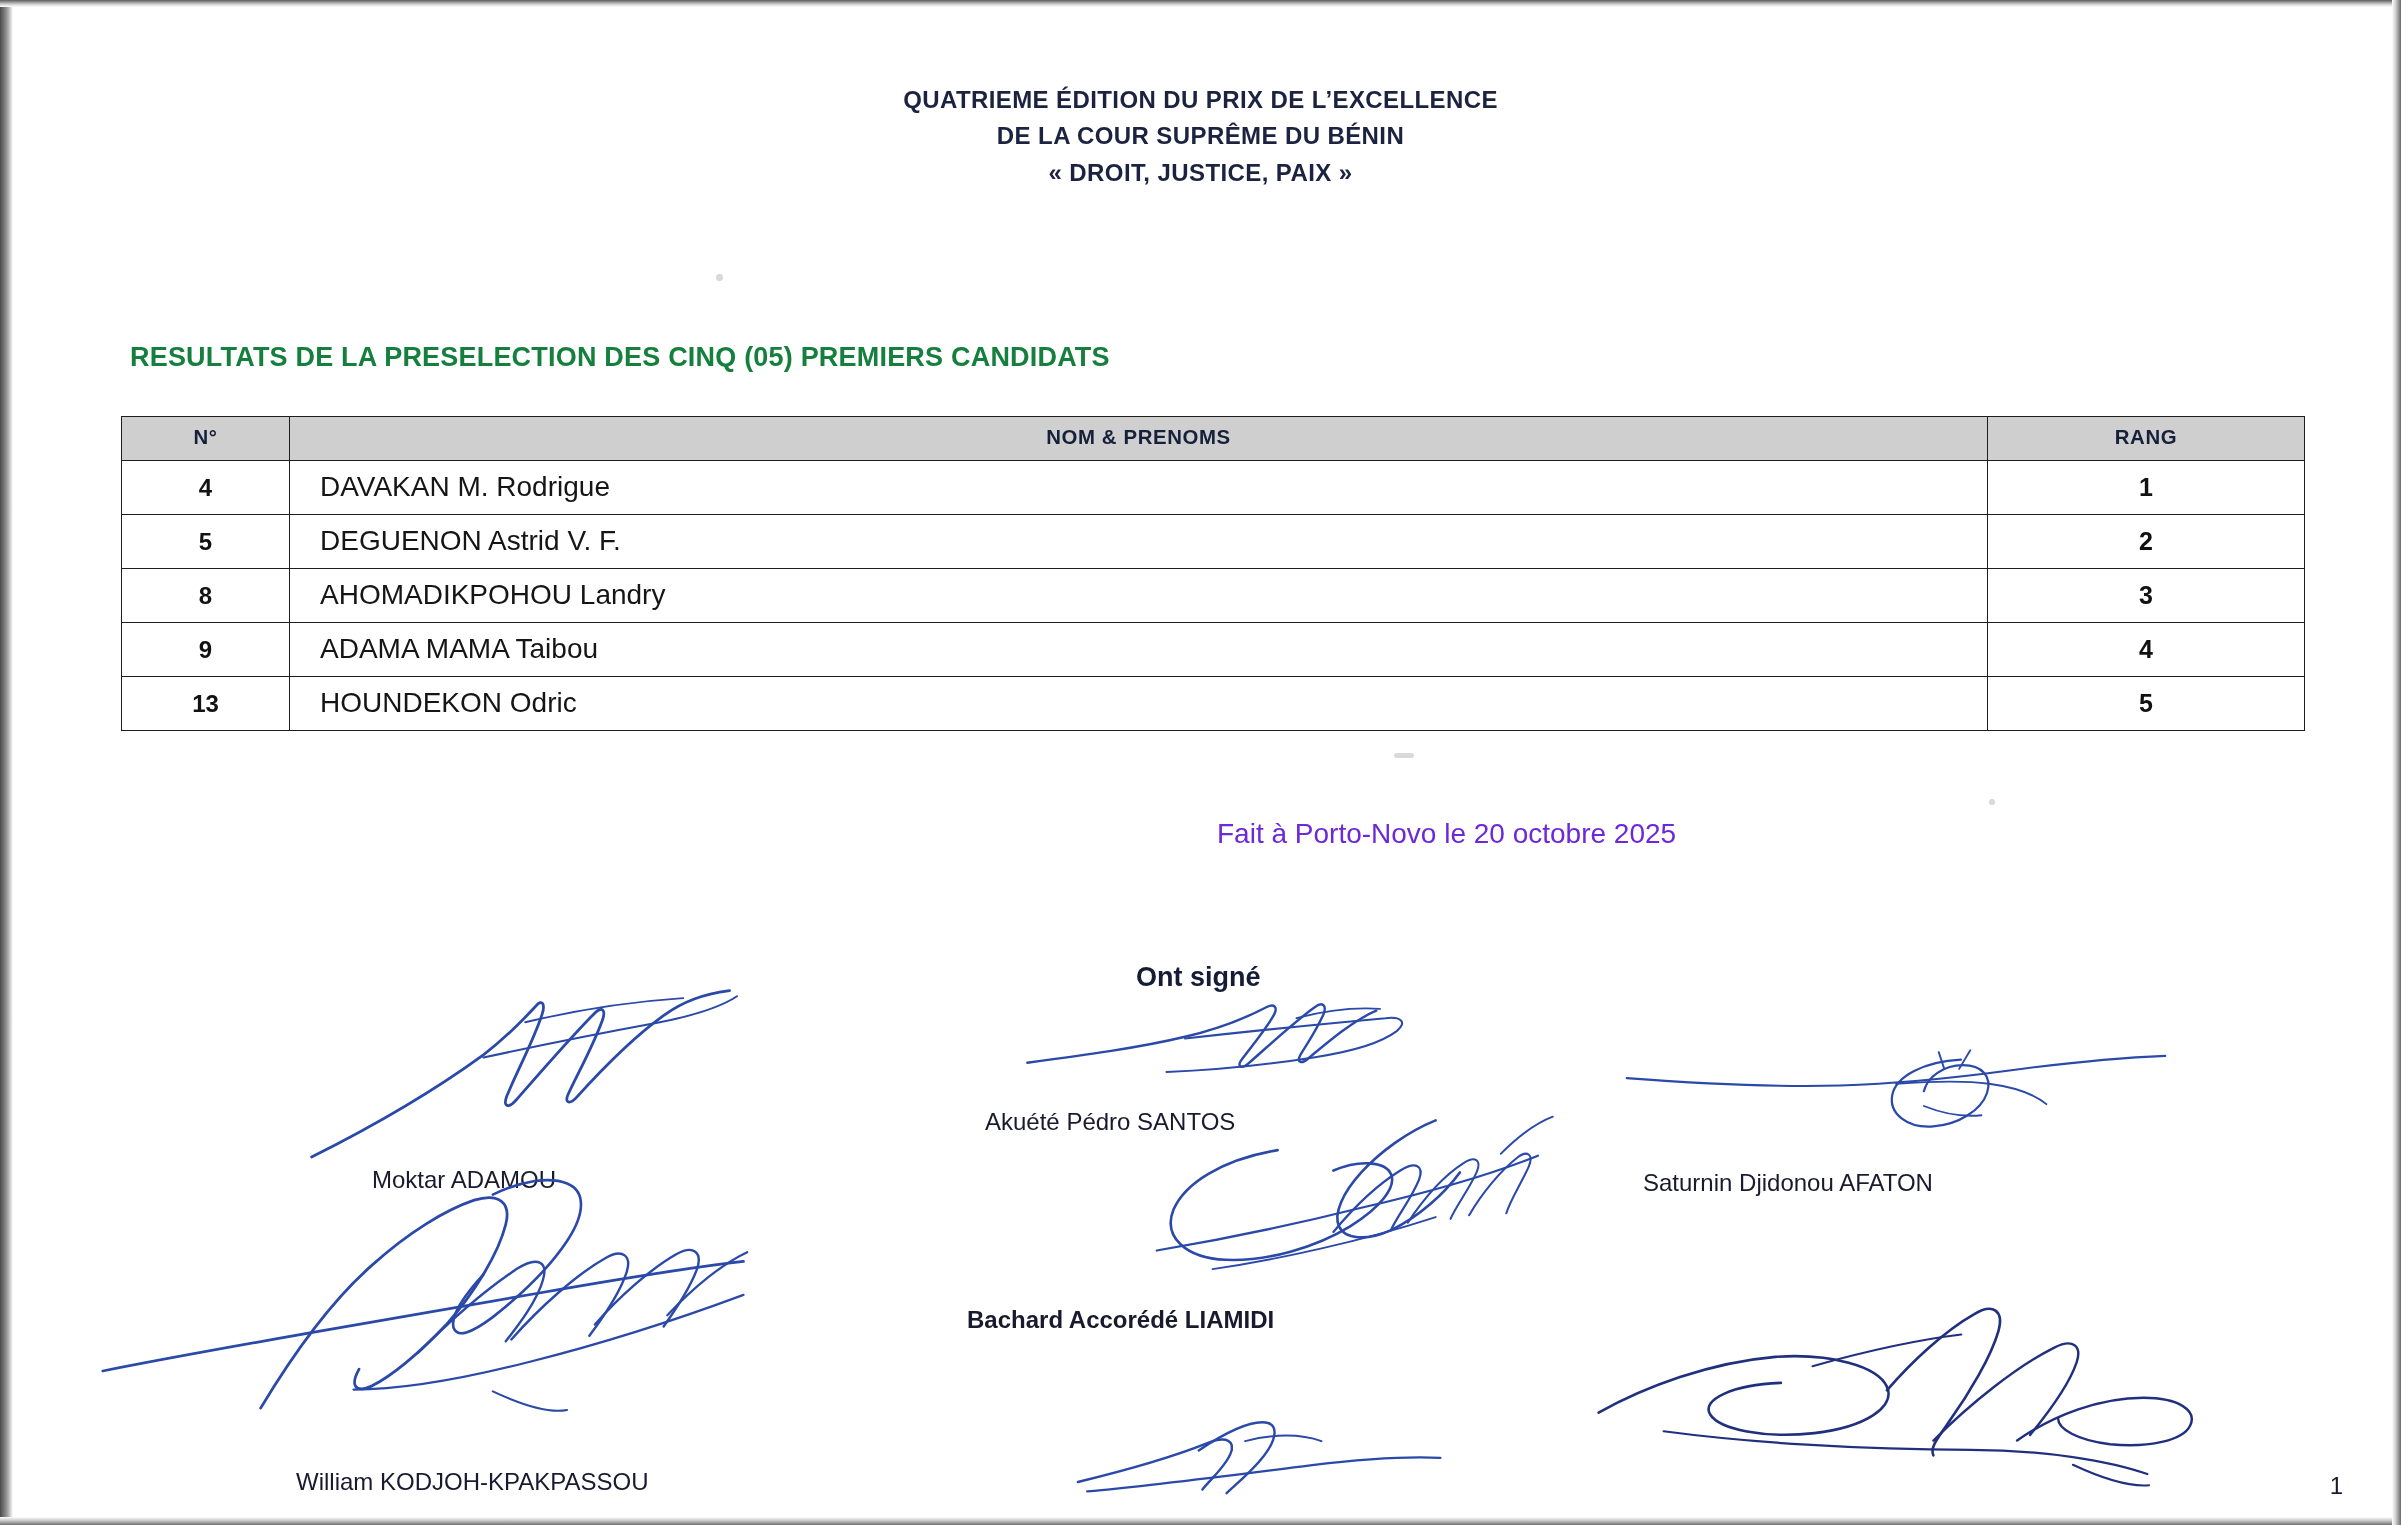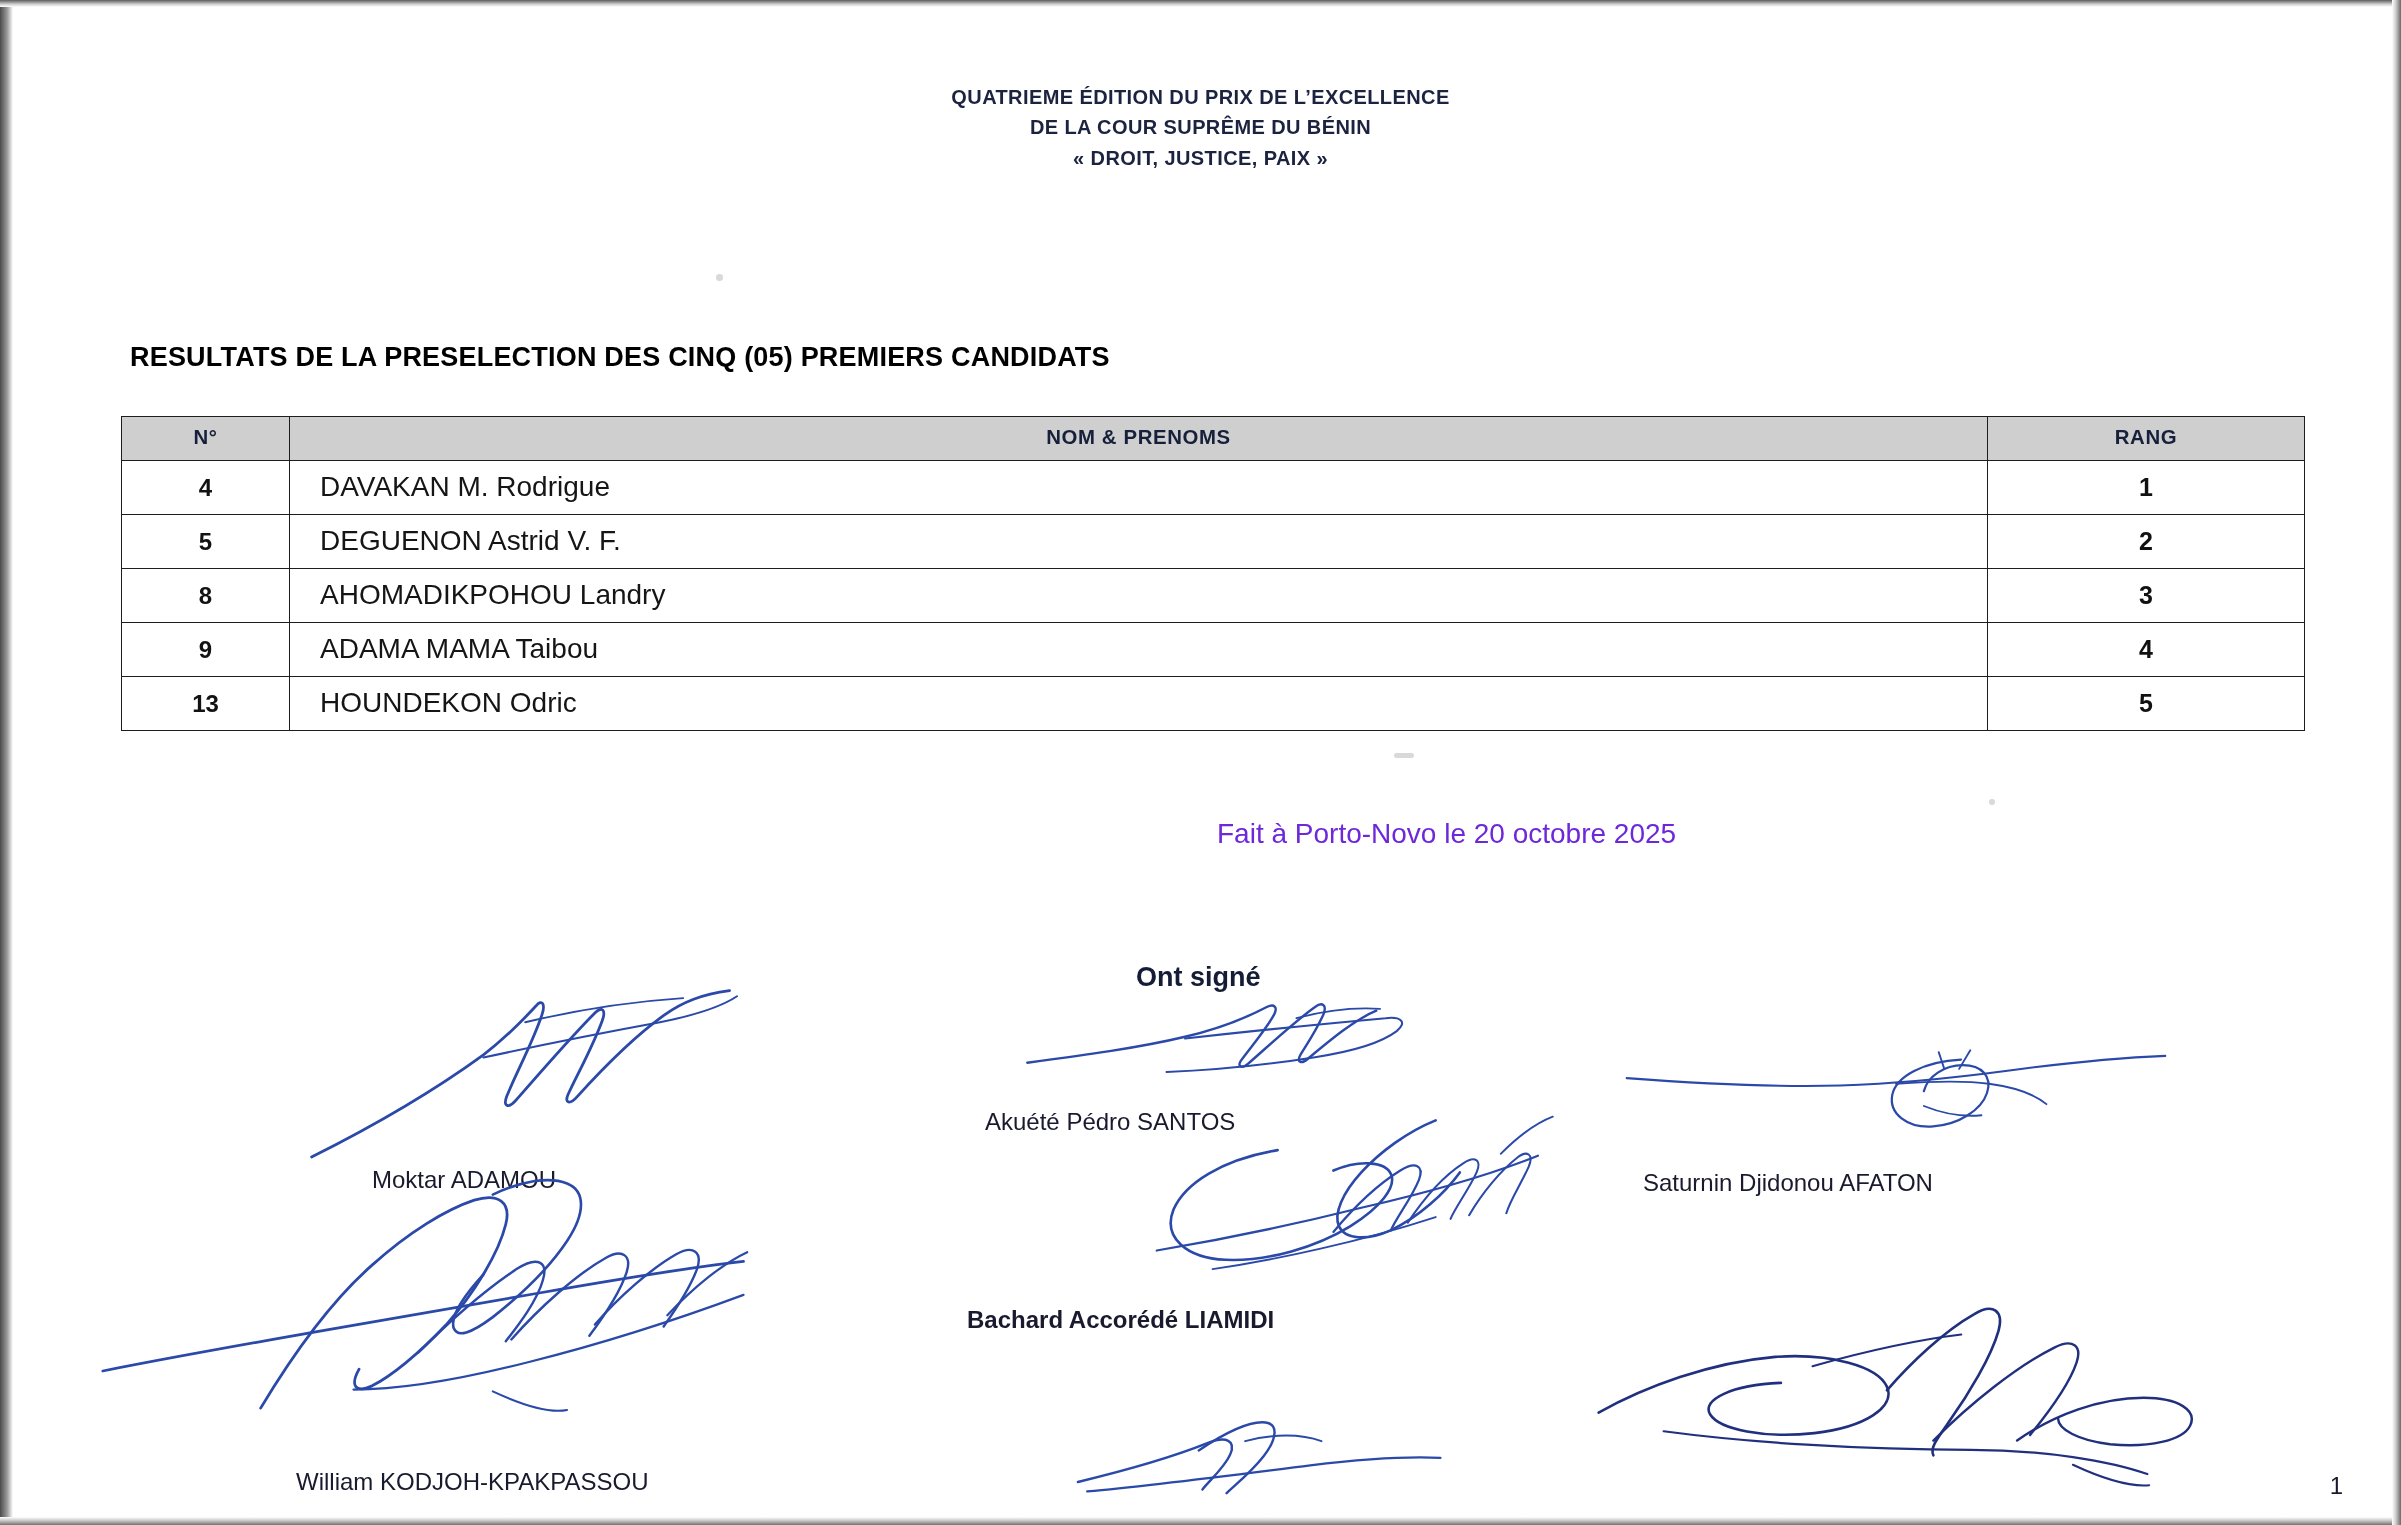--- a/index.html
+++ b/index.html
@@ -42,35 +42,35 @@
     background: linear-gradient(270deg,#6a6a6a 0%, #d0d0d0 60%, #ffffff 100%);
   }
 
   .title-block {
     position: absolute;
     left: 0; right: 0;
     top: 82px;
     text-align: center;
   }
   .title-line {
-    font-size: 20px;
+    font-size: 24px;
     font-weight: bold;
     letter-spacing: 0.4px;
     line-height: 1.52;
     color: #1b2340;
   }
 
   .subtitle {
     position: absolute;
     left: 130px;
     top: 342px;
     font-size: 27px;
     font-weight: bold;
     letter-spacing: 0.2px;
-    color: #000000;
+    color: #15803d;
   }
 
   table.results {
     position: absolute;
     left: 121px;
     top: 416px;
     width: 2184px;
     border-collapse: collapse;
     table-layout: fixed;
   }

